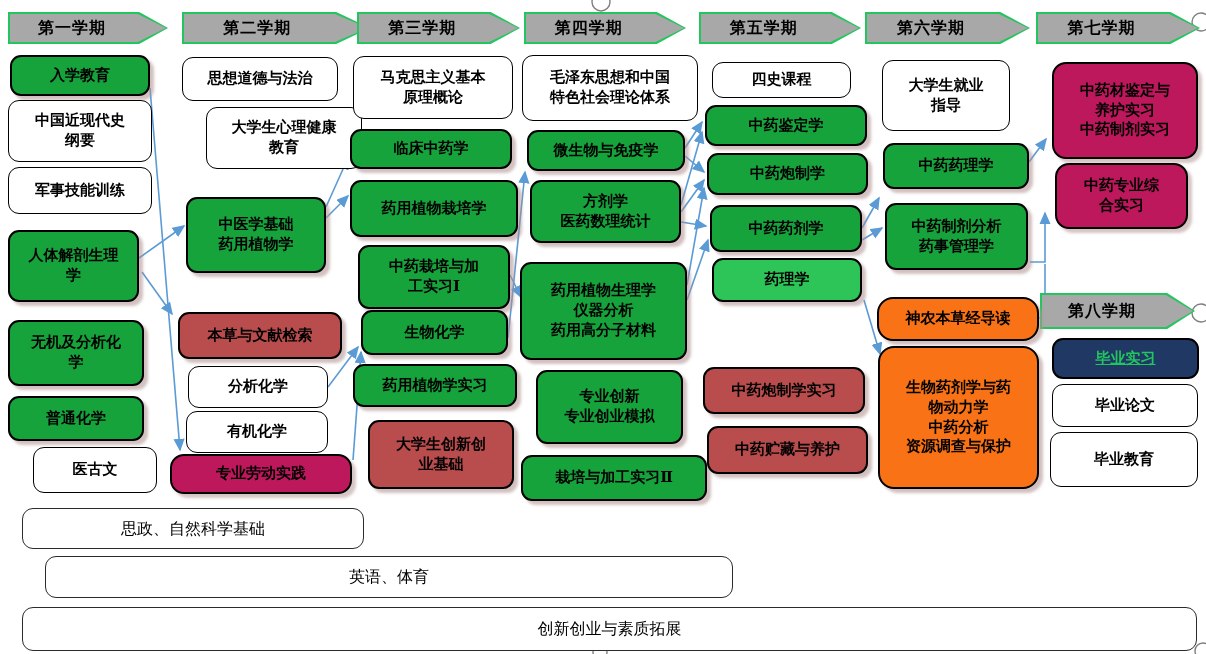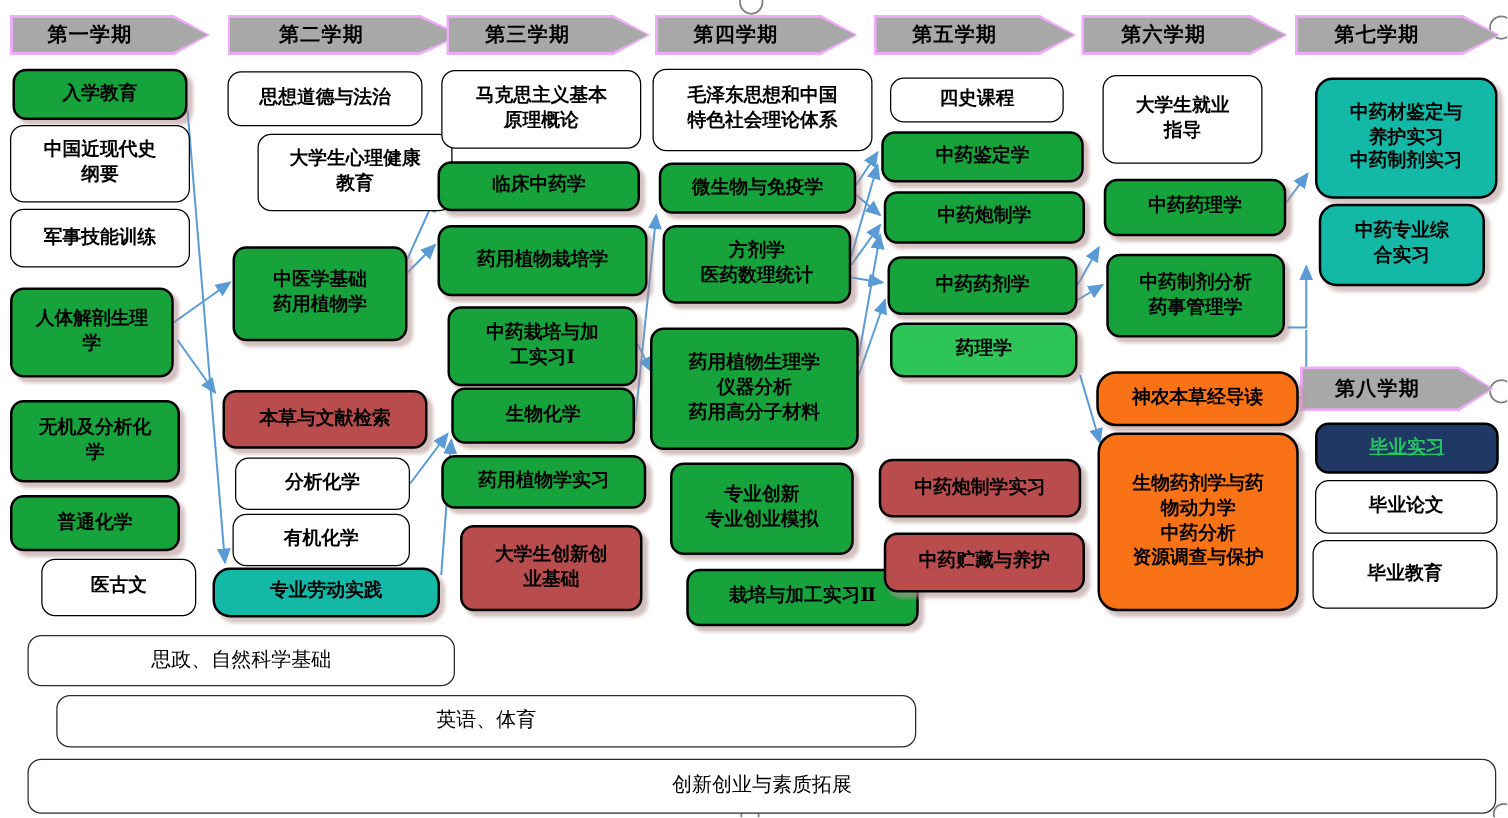--- a/index.html
+++ b/index.html
@@ -1,35 +1,35 @@
 <!DOCTYPE html>
 <html><head>
 <meta charset="utf-8">
 <style>
   html,body{margin:0;padding:0;background:#fff;}
   #stage{position:relative;width:1206px;height:654px;overflow:hidden;background:#fff;
          font-family:"Liberation Serif","DejaVu Serif",serif;}
   #edge-layer{position:absolute;left:0;top:0;width:1206px;height:654px;z-index:1;}
-  .sem-outer{position:absolute;z-index:2;background:#f0abfc;
+  .sem-outer{position:absolute;z-index:2;background:#22c55e;
              clip-path:polygon(0 0,82% 0,100% 50%,82% 100%,0 100%);}
   .sem-inner{position:absolute;left:2px;top:2px;right:2px;bottom:2px;background:#a8a8a8;
              clip-path:polygon(0 0,82% 0,100% 50%,82% 100%,0 100%);
              display:flex;align-items:center;justify-content:center;
              padding-right:20%;box-sizing:border-box;
              font-weight:bold;font-size:16px;color:#000;letter-spacing:1px;}
   .node{position:absolute;z-index:2;box-sizing:border-box;border:2px solid #000;
         border-radius:11px;display:flex;align-items:center;justify-content:center;
         text-align:center;white-space:pre-line;font-weight:bold;font-size:15px;
         line-height:1.32;color:#000;padding:2px 4px;}
   .type-white{background:#fff;border-width:1.5px;}
   .type-green{background:#17a33c;box-shadow:4px 4px 3px rgba(175,140,140,.55);}
   .type-lightgreen{background:#2ec558;box-shadow:4px 4px 3px rgba(175,140,140,.55);}
   .type-red{background:#b94c4c;box-shadow:4px 4px 3px rgba(180,150,150,.6);}
   .type-orange{background:#f97316;box-shadow:4px 4px 3px rgba(180,150,150,.6);border-radius:16px;}
-  .type-yellow{background:#14b8a6;box-shadow:4px 4px 3px rgba(180,150,150,.55);border-radius:14px;}
+  .type-yellow{background:#be185d;box-shadow:4px 4px 3px rgba(180,150,150,.55);border-radius:14px;}
   .type-navy{background:#1f3864;color:#22c55e;text-decoration:underline;}
   .type-band{background:#fff;border:1.5px solid #2b2b2b;font-weight:normal;font-size:16px;}
 </style>
 </head>
 <body>
 
 <div id="stage">
     <svg id="edge-layer" viewBox="0 0 1206 654">
       <defs>
         <marker id="ah" markerWidth="9" markerHeight="9" refX="7" refY="3.5" orient="auto">
@@ -120,21 +120,21 @@
     <div class="node type-white" style="left: 522px; top: 55px; width: 176px; height: 66px;">毛泽东思想和中国
 特色社会理论体系</div>
     <div class="node type-green" style="left: 527px; top: 130px; width: 158px; height: 41px;">微生物与免疫学</div>
     <div class="node type-green" style="left: 530px; top: 180px; width: 151px; height: 63px;">方剂学
 医药数理统计</div>
     <div class="node type-green" style="left: 520px; top: 262px; width: 167px; height: 98px;">药用植物生理学
 仪器分析
 药用高分子材料</div>
     <div class="node type-green" style="left: 536px; top: 370px; width: 147px; height: 74px;">专业创新
 专业创业模拟</div>
-    <div class="node type-green" style="left: 521px; top: 455px; width: 186px; height: 46px; margin-left: 28px;">栽培与加工实习Ⅱ</div>
+    <div class="node type-green" style="left: 521px; top: 455px; width: 186px; height: 46px;">栽培与加工实习Ⅱ</div>
     <div class="node type-white" style="left: 712px; top: 62px; width: 139px; height: 36px;">四史课程</div>
     <div class="node type-green" style="left: 705px; top: 105px; width: 162px; height: 41px;">中药鉴定学</div>
     <div class="node type-green" style="left: 707px; top: 153px; width: 161px; height: 42px;">中药炮制学</div>
     <div class="node type-green" style="left: 710px; top: 205px; width: 152px; height: 47px;">中药药剂学</div>
     <div class="node type-lightgreen" style="left: 712px; top: 258px; width: 150px; height: 44px;">药理学</div>
     <div class="node type-red" style="left: 703px; top: 367px; width: 162px; height: 47px;">中药炮制学实习</div>
     <div class="node type-red" style="left: 707px; top: 426px; width: 161px; height: 48px;">中药贮藏与养护</div>
     <div class="node type-white" style="left: 882px; top: 60px; width: 128px; height: 71px;">大学生就业
 指导</div>
     <div class="node type-green" style="left: 883px; top: 143px; width: 146px; height: 46px;">中药药理学</div>

